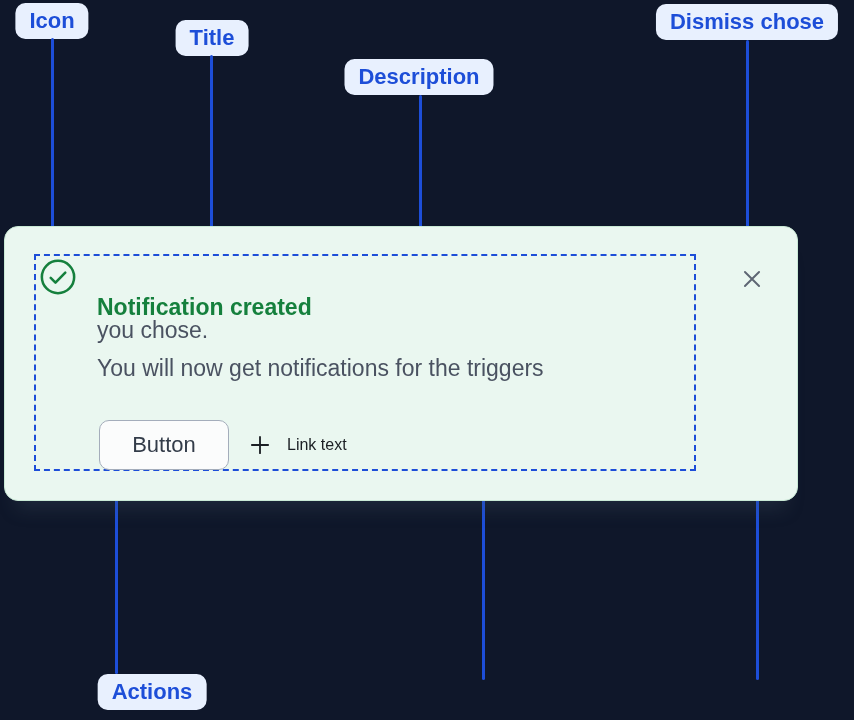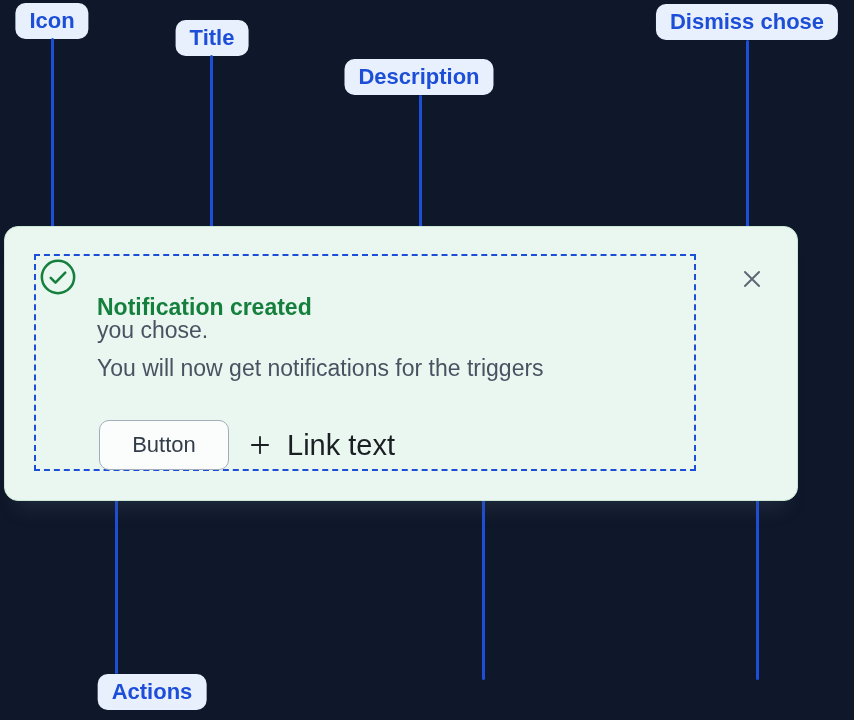--- a/index.html
+++ b/index.html
@@ -94,21 +94,21 @@
     border-radius:10px;
     font-family:inherit;
     font-size:22px;
     color:var(--button-text);
     cursor:pointer;
   }
   .link-action{
     position:absolute;left:242px;top:193px;
     height:50px;
     display:flex;align-items:center;gap:14px;
-    font-size:29px;
+    font-size:16px;
     color:var(--link-text);
     background:none;border:none;
     font-family:inherit;
     cursor:pointer;
   }
   .dismiss-btn{
     position:absolute;left:728px;top:33px;
     width:38px;height:38px;
     display:flex;align-items:center;justify-content:center;
     background:none;border:none;

